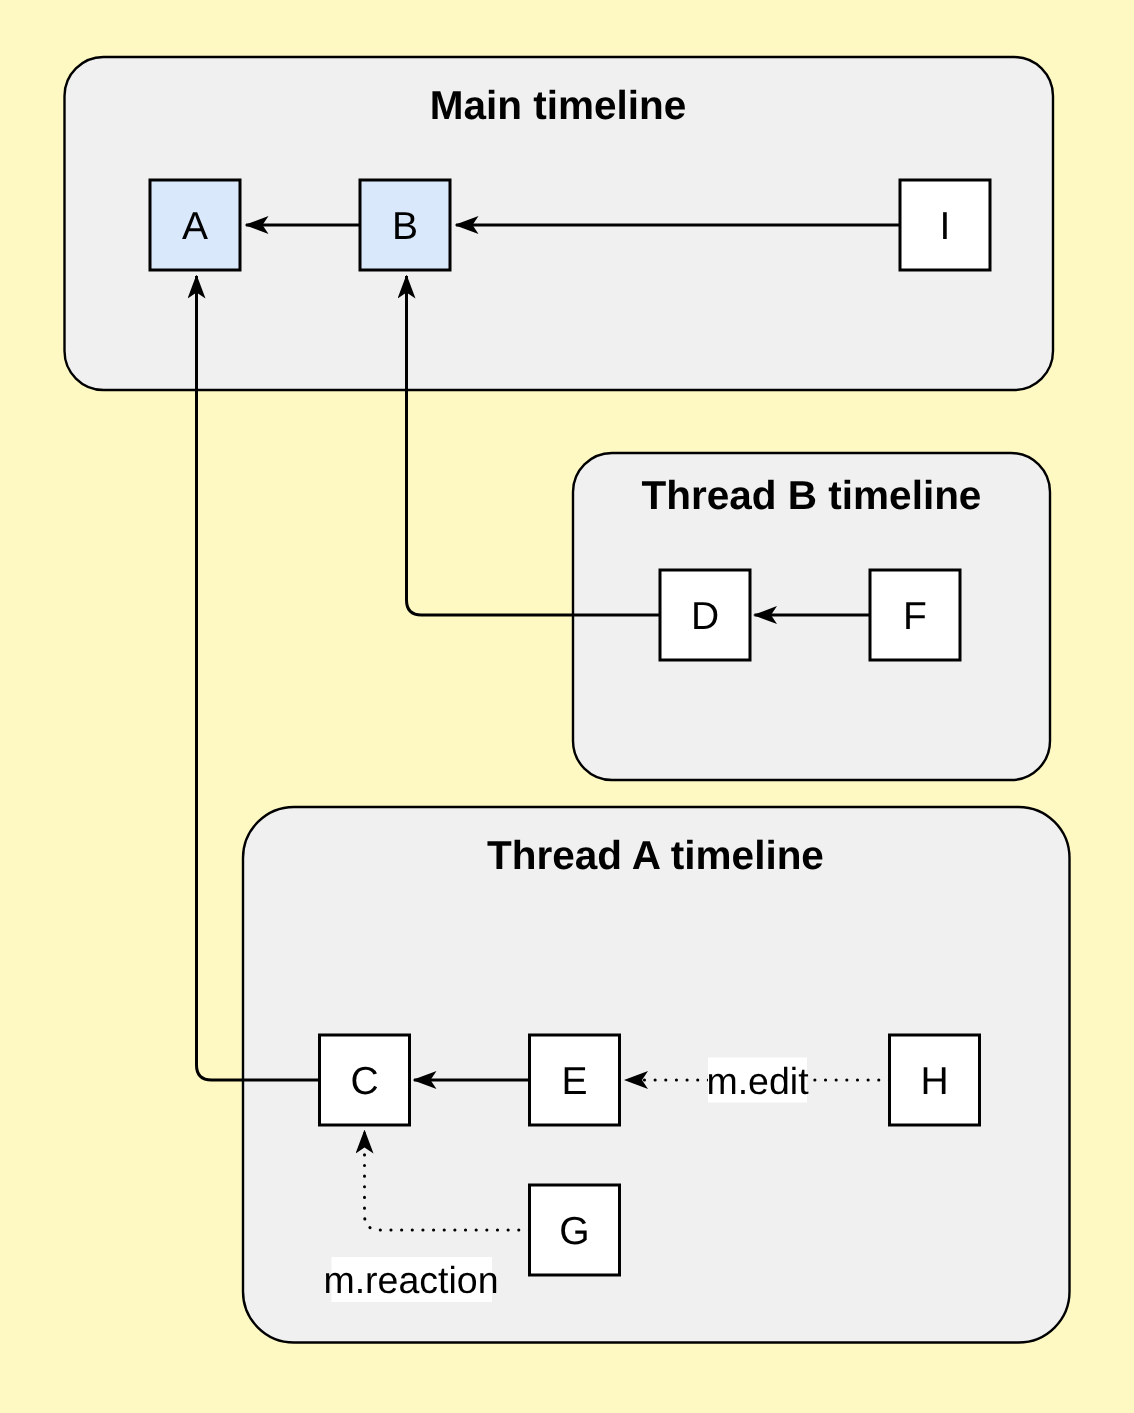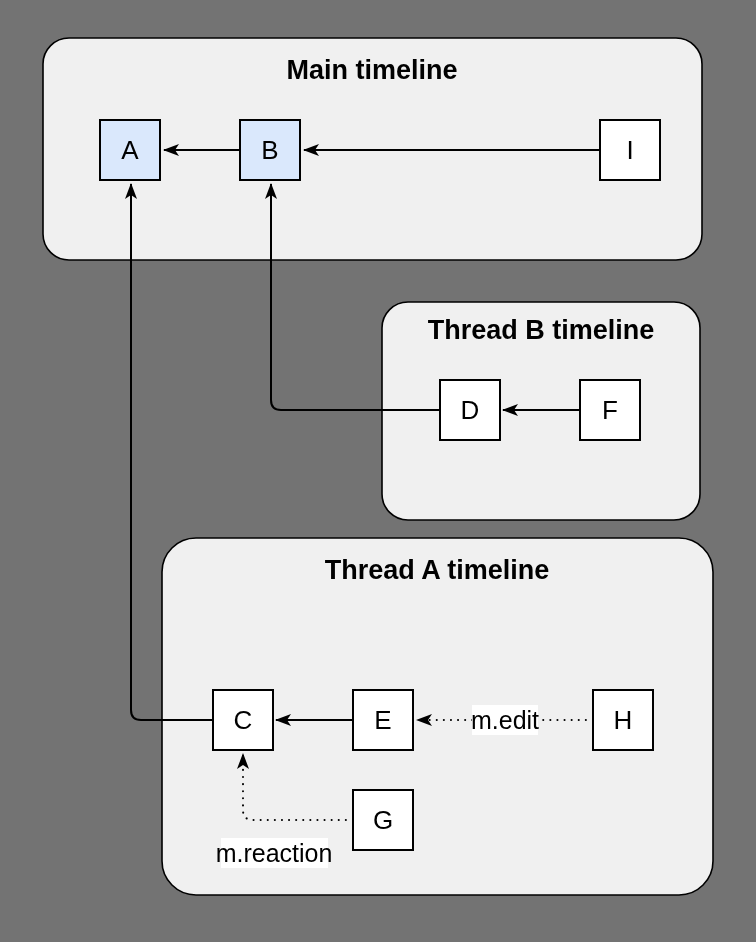--- a/index.html
+++ b/index.html
@@ -4,21 +4,21 @@
 <style>
   html, body {
     margin: 0;
     padding: 0;
     background: #ffffff;
   }
   #stage {
     position: relative;
     width: 756px;
     height: 942px;
-    background: #737373;
+    background: #fef9c3;
     font-family: "Liberation Sans", sans-serif;
   }
   svg { display: block; }
   .container-rect {
     stroke: #000000;
     stroke-width: 1.6;
   }
   .node-rect {
     stroke: #000000;
     stroke-width: 2;

